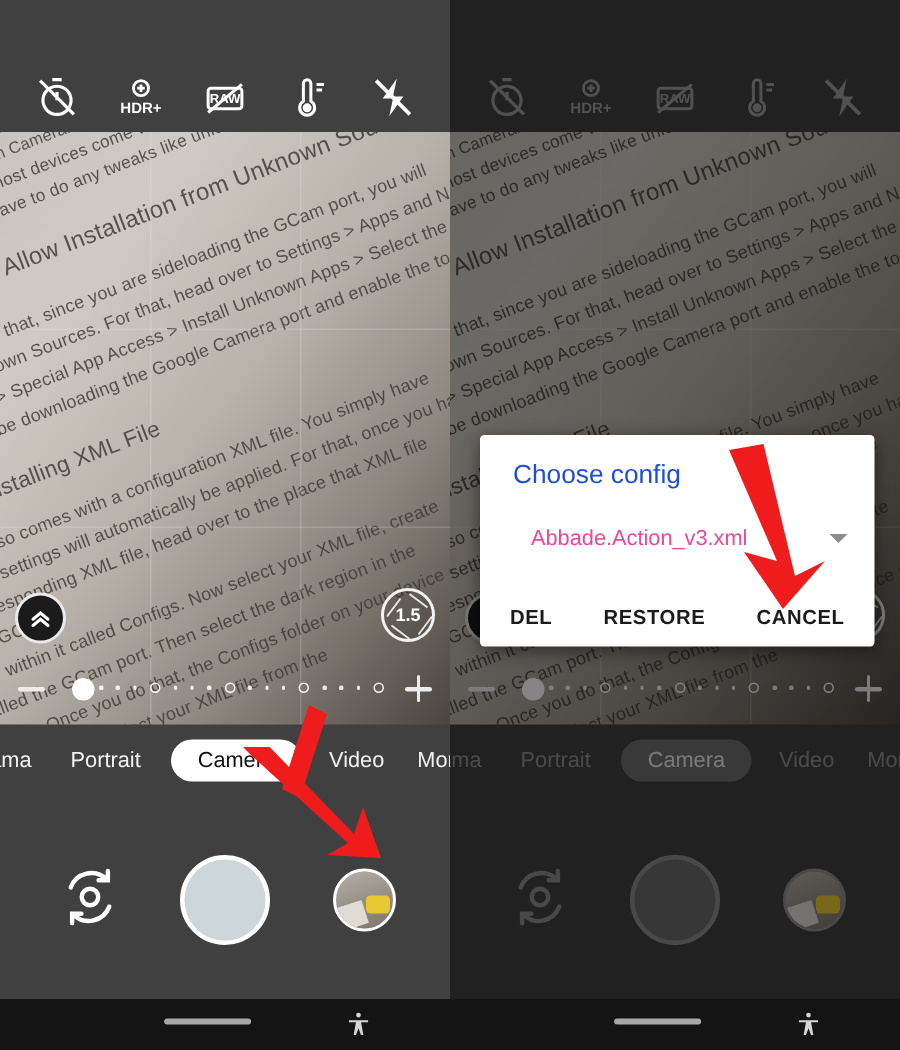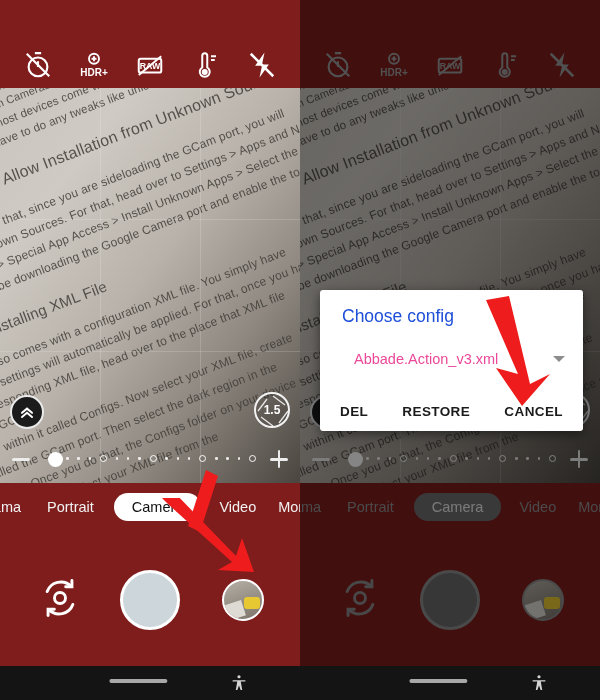--- a/index.html
+++ b/index.html
@@ -6,21 +6,21 @@
   html, body {
     width: 600px; height: 700px;
     background: #000;
     font-family: "Liberation Sans", sans-serif;
     overflow: hidden;
   }
   .screen { position: relative; width: 600px; height: 700px; background: #000; }
 
   .panel {
     position: absolute; top: 0; width: 300px; height: 700px;
-    overflow: hidden; background: #7f1d1d;
+    overflow: hidden; background: #404040;
   }
   .panel-left { left: 0; }
   .panel-right { left: 300px; }
 
   
   .topbar {
     position: absolute; top: 42px; left: 0; width: 300px; height: 46px;
     display: flex; align-items: center; justify-content: space-around;
     padding: 0 10px;
     z-index: 5;

